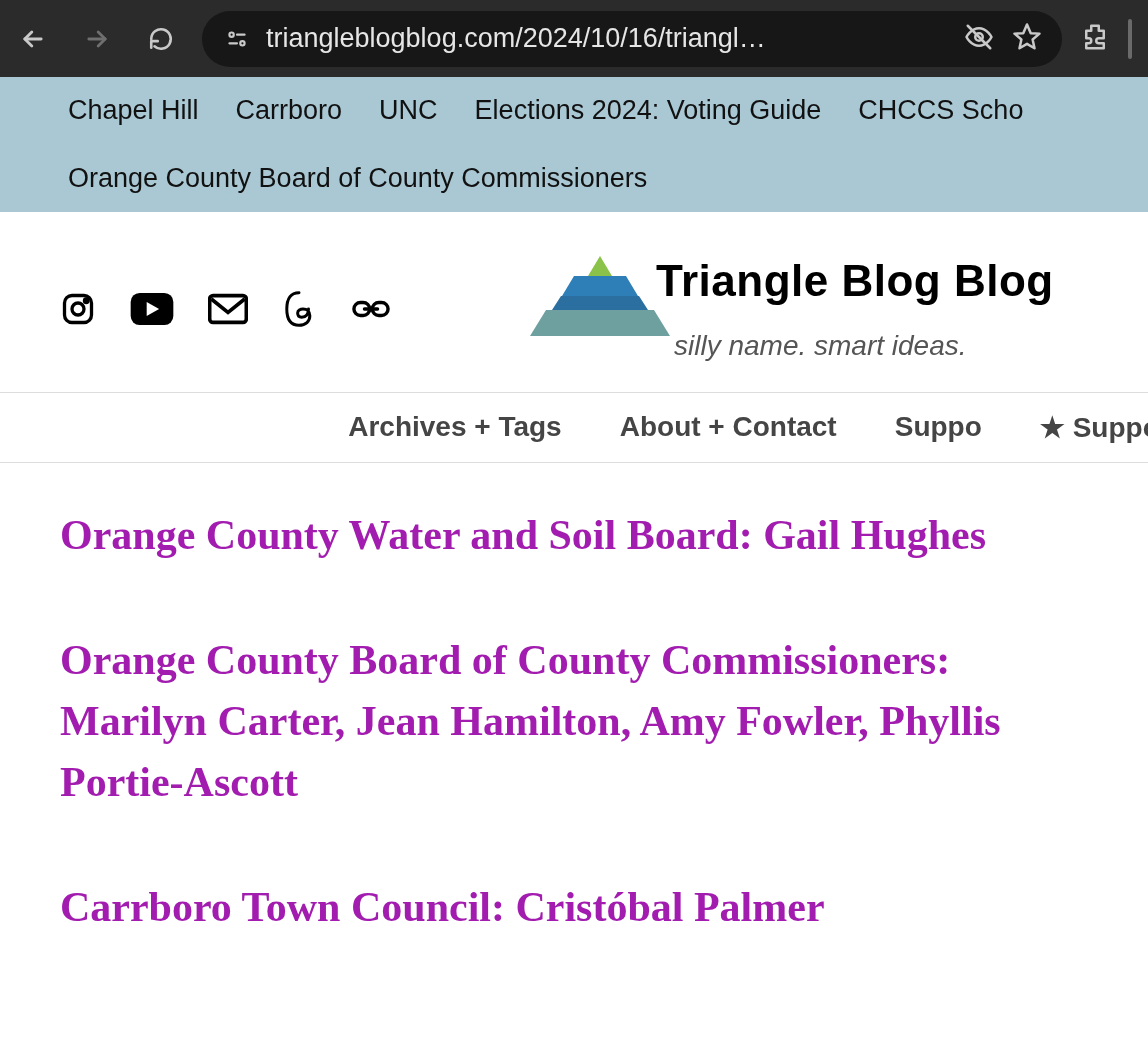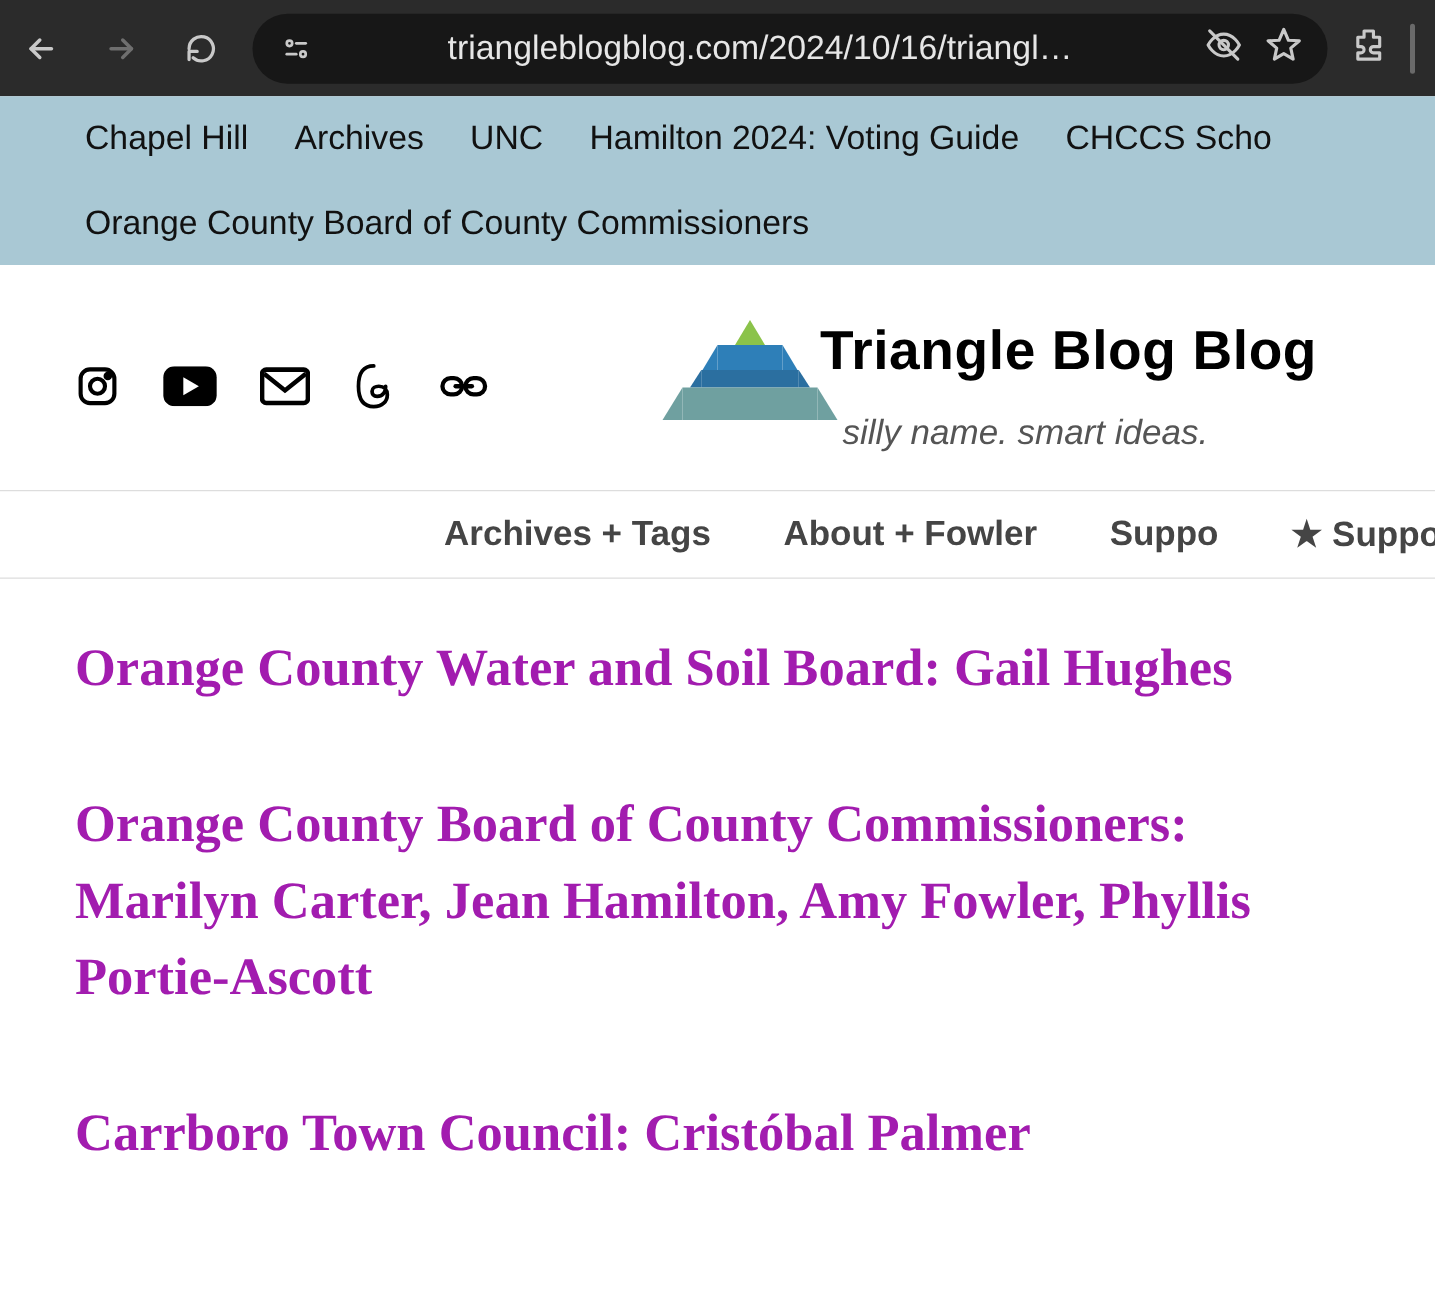--- a/index.html
+++ b/index.html
@@ -1,19 +1,19 @@
 <!DOCTYPE html>
 <html><head>
 <meta charset="utf-8">
 <style>
   * { box-sizing: border-box; margin: 0; padding: 0; }
   body { font-family: -apple-system, BlinkMacSystemFont, "Segoe UI", Helvetica, Arial, sans-serif; background: #fff; width: 1148px; overflow-x: hidden; }
 
   
-  .browser-bar { background: #2b2b2b; height: 77px; display: flex; align-items: center; padding: 0 10px; gap: 18px; text-align: center; }
+  .browser-bar { background: #2b2b2b; height: 77px; display: flex; align-items: center; padding: 0 10px; gap: 18px; }
   .browser-btn { width: 46px; height: 46px; display: flex; align-items: center; justify-content: center; color: #c9c9c9; border-radius: 50%; cursor: pointer; }
   .browser-btn.disabled { color: #6f6f6f; }
   .address-wrap { flex: 1; display: flex; align-items: center; background: #171717; border-radius: 40px; height: 56px; padding: 0 20px; gap: 14px; }
   .site-icon { width: 30px; height: 30px; display:flex; align-items:center; justify-content:center; color:#c9c9c9; }
   .url-text { color: #e6e6e6; font-size: 27px; white-space: nowrap; overflow: hidden; text-overflow: ellipsis; flex: 1; }
   .addr-icons { display: flex; align-items: center; gap: 18px; color:#c9c9c9; }
   .ext-area { display:flex; align-items:center; gap:18px; color:#c9c9c9; padding-right:6px; }
   .vbar { width:4px; height:40px; background:#6a6a6a; border-radius:2px; }
 
   
@@ -104,23 +104,23 @@
           <path d="M9 3h6v4h4v6h-4a2 2 0 0 0 0 4h4v4H5v-4h2a2 2 0 0 0 0-4H5V7h4V3z"></path>
         </svg>
     </span>
     <div class="vbar"></div>
   </div>
 </div>
 
 <nav class="top-strip">
   <div class="top-strip-inner">
     <a class="top-link">Chapel Hill</a>
-    <a class="top-link">Archives</a>
+    <a class="top-link">Carrboro</a>
     <a class="top-link">UNC</a>
-    <a class="top-link">Hamilton 2024: Voting Guide</a>
+    <a class="top-link">Elections 2024: Voting Guide</a>
     <a class="top-link">CHCCS Scho</a>
     <a class="top-link">Orange County Board of County Commissioners</a>
   </div>
 </nav>
 
 <header class="site-header">
   <div class="social-row">
     <span class="social-icon">
       <svg width="36" height="36" viewBox="0 0 24 24" fill="none" stroke="currentColor" stroke-width="2.2">
           <rect x="3" y="3" width="18" height="18" rx="5"></rect>
@@ -168,21 +168,21 @@
     <div class="title-col">
       <div class="site-title">Triangle Blog Blog</div>
       <div class="site-tagline">silly name. smart ideas.</div>
     </div>
   </div>
 </header>
 
 <div class="sec-nav-wrap">
   <div class="sec-nav">
     <a class="sec-link">Archives + Tags</a>
-    <a class="sec-link">About + Fowler</a>
+    <a class="sec-link">About + Contact</a>
     <a class="sec-link">Suppo</a>
     <a class="sec-link">★ Suppo</a>
   </div>
 </div>
 
 <article class="article">
   <h2>Orange County Water and Soil Board: Gail Hughes</h2>
   <h2>Orange County Board of County Commissioners: Marilyn Carter, Jean Hamilton, Amy Fowler, Phyllis Portie-Ascott</h2>
   <h2>Carrboro Town Council: Cristóbal Palmer</h2>
 </article>

